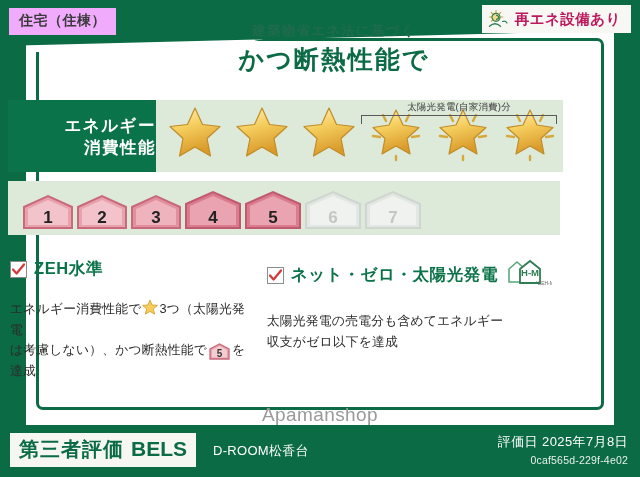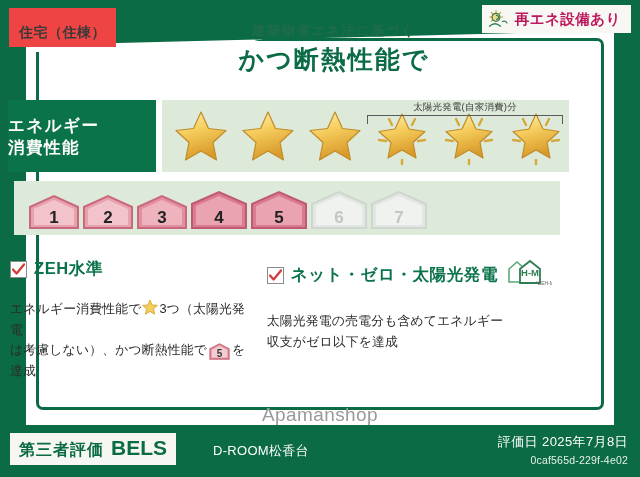--- a/index.html
+++ b/index.html
@@ -76,22 +76,22 @@
     box-sizing: border-box;
     z-index: 3;
     
     clip-path: polygon(0 14px, 168px 14px, 232px 0, 568px 0, 568px 372px, 0 372px);
   }
 
   
   .tag-house-type {
     position: absolute;
     left: 9px; top: 8px;
-    padding: 16px 10px 5px 10px;
-    background: #ef4444;
+    padding: 4px 10px 5px 10px;
+    background: #f0abfc;
     color: #3a3a3a;
     font-size: 14px;
     font-weight: bold;
     letter-spacing: 0.5px;
     z-index: 6;
     white-space: nowrap;
   }
 
   
   .badge-renew {
@@ -147,34 +147,33 @@
     align-items: stretch;
     margin-bottom: 9px;
     height: 72px;
   }
   .row-label {
     flex: 0 0 148px;
     background: #0b7349;
     color: #ffffff;
     display: flex;
     flex-direction: column;
-    align-items: flex-start;
+    align-items: flex-end;
     justify-content: center;
     font-size: 16.5px;
     font-weight: bold;
     letter-spacing: 1.5px;
     line-height: 1.35;
   }
   .row-body {
     flex: 1 1 auto;
     background: #dde9d9;
     position: relative;
     display: flex;
-    align-items: center;
-    margin-left: 6px;
+    align-items: flex-start;
   }
 
   
   .rating-row.insulation { height: 54px; }
 
   
   .stars-area {
     display: flex;
     align-items: center;
     gap: 1px;
@@ -321,21 +320,21 @@
     position: absolute;
     left: 10px; top: 8px;
     background: #f6f6f3;
     padding: 3px 9px 4px 9px;
     display: flex;
     align-items: baseline;
     gap: 7px;
   }
   .bels-badge .bels-jp {
     color: #0b6b45;
-    font-size: 16px;
+    font-size: 20px;
     font-weight: bold;
     letter-spacing: 1px;
   }
   .bels-badge .bels-en {
     color: #0b6b45;
     font-size: 21px;
     font-weight: bold;
     letter-spacing: 0px;
   }
   .prop-name {

